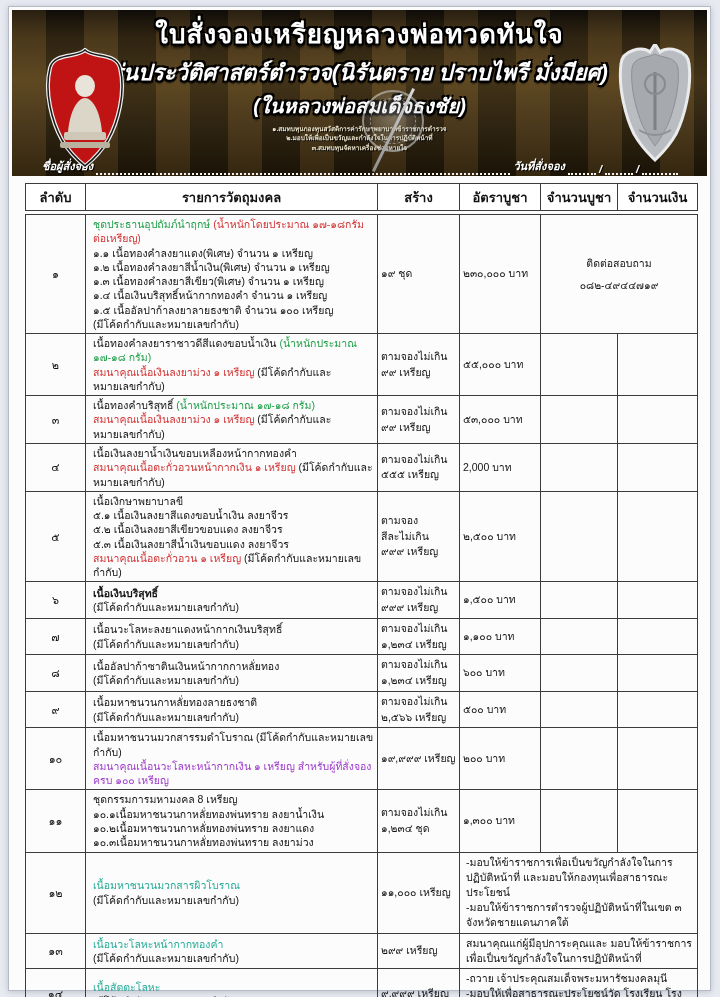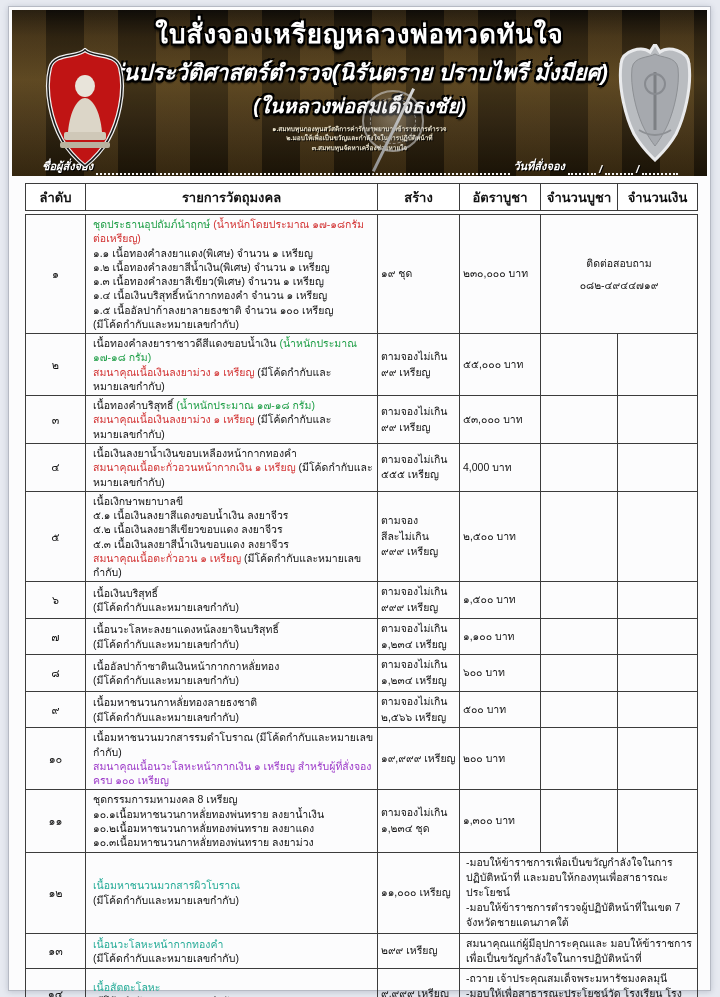--- a/index.html
+++ b/index.html
@@ -215,21 +215,21 @@
           <tr>
             <td class="no">๔</td>
             <td class="desc">
               <div class="line"><span style="color: rgb(19, 19, 19);">เนื้อเงินลงยาน้ำเงินขอบเหลืองหน้ากากทองคำ</span></div>
               <div class="line"><span style="color: rgb(210, 51, 51);">สมนาคุณเนื้อตะกั่วอวนหน้ากากเงิน ๑ เหรียญ </span><span style="color: rgb(19, 19, 19);">(มีโค้ดกำกับและหมายเลขกำกับ)</span></div>
             </td>
             <td class="made">
               <div>ตามจองไม่เกิน</div>
               <div>๕๕๕ เหรียญ</div>
             </td>
-            <td class="price">4,000 บาท</td>
+            <td class="price">2,000 บาท</td>
             <td class="qty"></td>
             <td class="amt"></td>
           </tr>
           <tr>
             <td class="no">๕</td>
             <td class="desc">
               <div class="line"><span style="color: rgb(19, 19, 19);">เนื้อเงิกษาพยาบาลขี</span></div>
               <div class="line"><span style="color: rgb(19, 19, 19);">๕.๑ เนื้อเงินลงยาสีแดงขอบน้ำเงิน ลงยาจีวร</span></div>
               <div class="line"><span style="color: rgb(19, 19, 19);">๕.๒ เนื้อเงินลงยาสีเขียวขอบแดง ลงยาจีวร</span></div>
               <div class="line"><span style="color: rgb(19, 19, 19);">๕.๓ เนื้อเงินลงยาสีน้ำเงินขอบแดง ลงยาจีวร</span></div>
@@ -240,35 +240,35 @@
               <div>สีละไม่เกิน</div>
               <div>๙๙๙ เหรียญ</div>
             </td>
             <td class="price">๒,๕๐๐ บาท</td>
             <td class="qty"></td>
             <td class="amt"></td>
           </tr>
           <tr>
             <td class="no">๖</td>
             <td class="desc">
-              <div class="line"><span style="color: rgb(19, 19, 19);">เนื้อเงินบริสุทธิ์</span></div>
+              <div class="line"><span style="color: rgb(19, 19, 19); font-weight: bold;">เนื้อเงินบริสุทธิ์</span></div>
               <div class="line"><span style="color: rgb(19, 19, 19);">(มีโค้ดกำกับและหมายเลขกำกับ)</span></div>
             </td>
             <td class="made">
               <div>ตามจองไม่เกิน</div>
               <div>๙๙๙  เหรียญ</div>
             </td>
             <td class="price">๑,๕๐๐ บาท</td>
             <td class="qty"></td>
             <td class="amt"></td>
           </tr>
           <tr>
             <td class="no">๗</td>
             <td class="desc">
-              <div class="line"><span style="color: rgb(19, 19, 19);">เนื้อนวะโลหะลงยาแดงหน้ลงยาจินบริสุทธิ์</span></div>
+              <div class="line"><span style="color: rgb(19, 19, 19);">เนื้อนวะโลหะลงยาแดงหน้ากากเงินบริสุทธิ์</span></div>
               <div class="line"><span style="color: rgb(19, 19, 19);">(มีโค้ดกำกับและหมายเลขกำกับ)</span></div>
             </td>
             <td class="made">
               <div>ตามจองไม่เกิน</div>
               <div>๑,๒๓๔ เหรียญ</div>
             </td>
             <td class="price">๑,๑๐๐ บาท</td>
             <td class="qty"></td>
             <td class="amt"></td>
           </tr>
@@ -333,21 +333,21 @@
             <td class="no">๑๒</td>
             <td class="desc">
               <div class="line"><span style="color: rgb(37, 171, 151);">เนื้อมหาชนวนมวกสารผิวโบราณ</span></div>
               <div class="line"><span style="color: rgb(19, 19, 19);">(มีโค้ดกำกับและหมายเลขกำกับ)</span></div>
             </td>
             <td class="made">
               <div>๑๑,๐๐๐ เหรียญ</div>
             </td>
             <td class="note" colspan="3">
               <div>-มอบให้ข้าราชการเพื่อเป็นขวัญกำลังใจในการปฏิบัติหน้าที่ และมอบให้กองทุนเพื่อสาธารณะประโยชน์</div>
-              <div>-มอบให้ข้าราชการตำรวจผู้ปฏิบัติหน้าที่ในเขต 7 จังหวัดชายแดนภาคใต้</div>
+              <div>-มอบให้ข้าราชการตำรวจผู้ปฏิบัติหน้าที่ในเขต ๓ จังหวัดชายแดนภาคใต้</div>
             </td>
           </tr>
           <tr>
             <td class="no">๑๓</td>
             <td class="desc">
               <div class="line"><span style="color: rgb(37, 171, 151);">เนื้อนวะโลหะหน้ากากทองคำ</span></div>
               <div class="line"><span style="color: rgb(19, 19, 19);">(มีโค้ดกำกับและหมายเลขกำกับ)</span></div>
             </td>
             <td class="made">
               <div>๒๙๙ เหรียญ</div>

